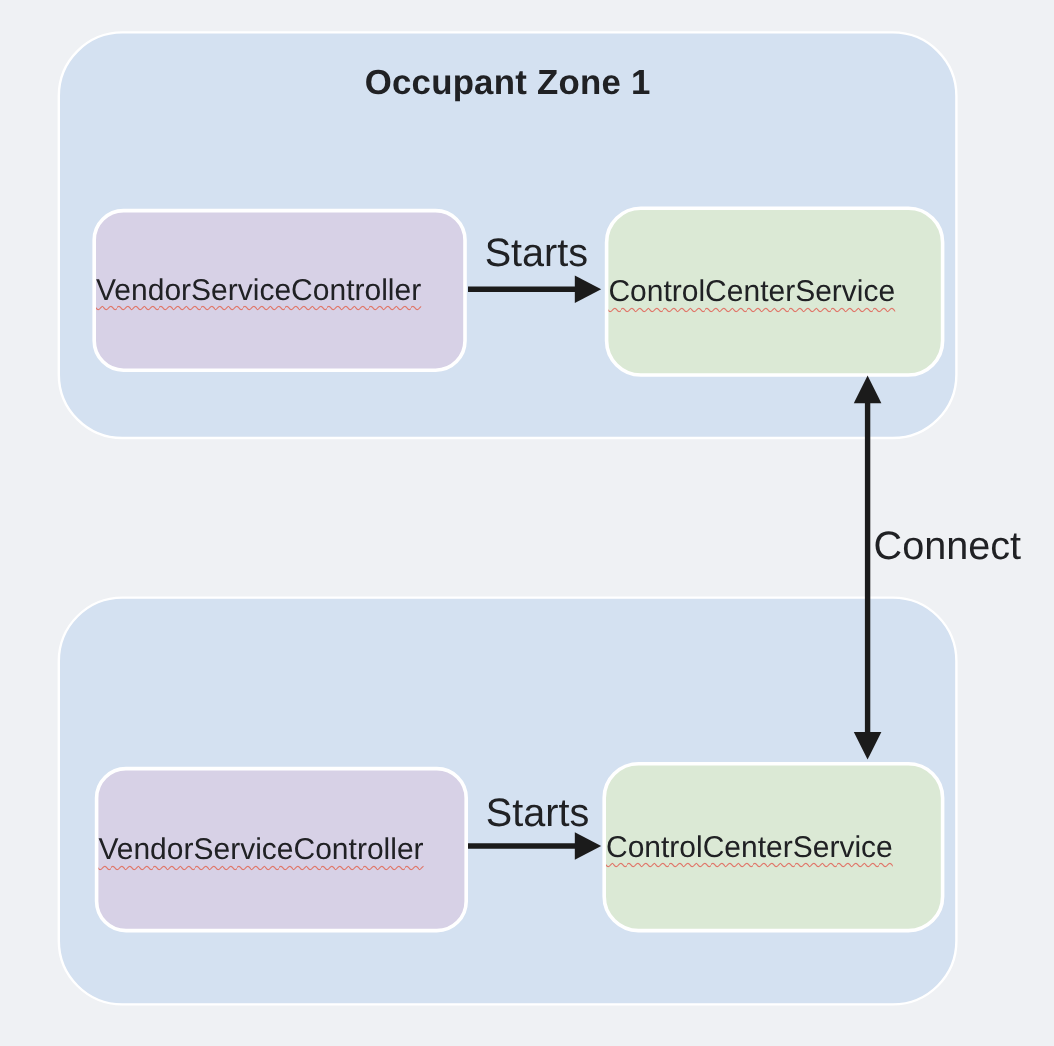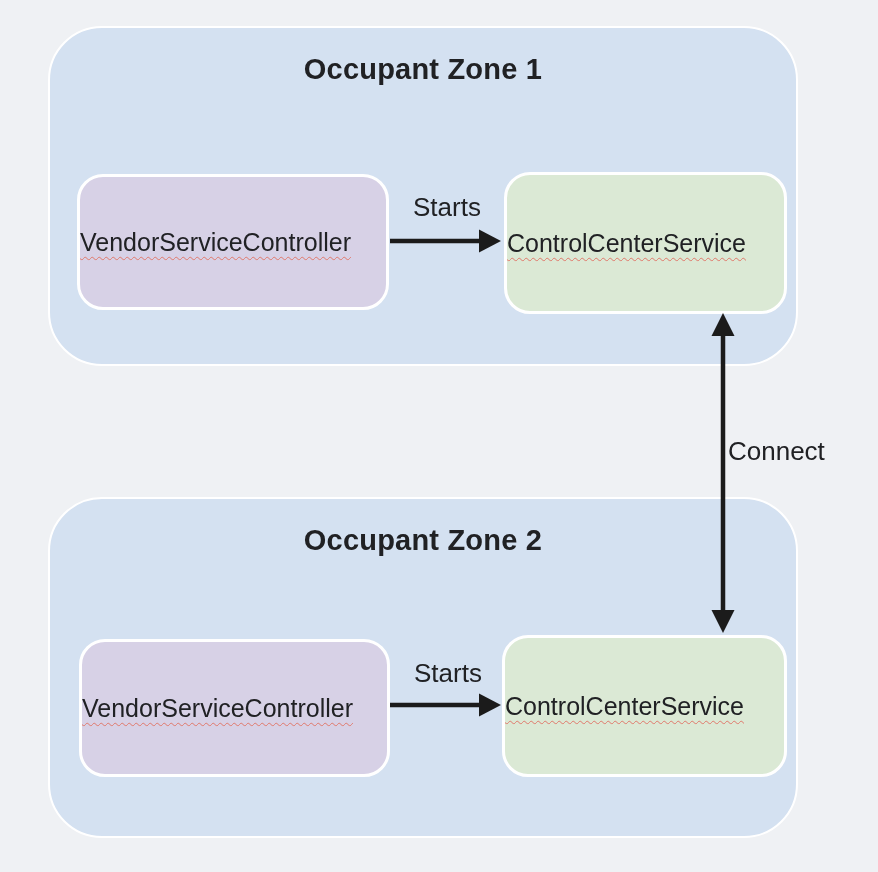--- a/index.html
+++ b/index.html
@@ -47,38 +47,38 @@
   .node{
     position:absolute;
     border:3px solid var(--node-border);
     border-radius:26px;
     box-sizing:border-box;
     display:flex;
     align-items:center;
     justify-content:flex-start;
   }
   .node-vendor{background:var(--vendor-node-fill);}
-  .node-control{background:var(--control-node-fill);}
+  .node-control{background:var(--control-node-fill);border-radius:30px;}
   .z1-vendor{left:27px;top:146px;width:312px;height:136px;}
   .z1-control{left:454px;top:144px;width:283px;height:142px;}
   .z2-vendor{left:29px;top:140px;width:311px;height:138px;}
   .z2-control{left:452px;top:136px;width:285px;height:142px;}
   .node-label{
     font-size:25px;
     color:var(--text);
     white-space:nowrap;
     text-decoration-line:underline;
     text-decoration-style:wavy;
     text-decoration-color:var(--spellcheck-underline);
     text-decoration-thickness:1px;
     text-underline-offset:5px;
   }
   .edge-label{
     position:absolute;
-    font-size:26px;
+    font-size:33px;
     color:var(--text);
     white-space:nowrap;
   }
   .z1-starts{left:340px;top:164px;width:114px;text-align:center;}
   .z2-starts{left:342px;top:159px;width:112px;text-align:center;}
   .connect-label{left:728px;top:436px;}
   .arrows{
     position:absolute;
     left:0;top:0;
     width:878px;height:872px;
@@ -97,21 +97,20 @@
     <div class="node node-vendor z1-vendor">
       <span class="node-label">VendorServiceController</span>
     </div>
     <div class="node node-control z1-control">
       <span class="node-label">ControlCenterService</span>
     </div>
     <div class="edge-label z1-starts">Starts</div>
   </section>
 
   <section class="zone zone-2">
-    <div class="zone-title">Occupant Zone 2</div>
     <div class="node node-vendor z2-vendor">
       <span class="node-label">VendorServiceController</span>
     </div>
     <div class="node node-control z2-control">
       <span class="node-label">ControlCenterService</span>
     </div>
     <div class="edge-label z2-starts">Starts</div>
   </section>
 
   <div class="edge-label connect-label">Connect</div>

